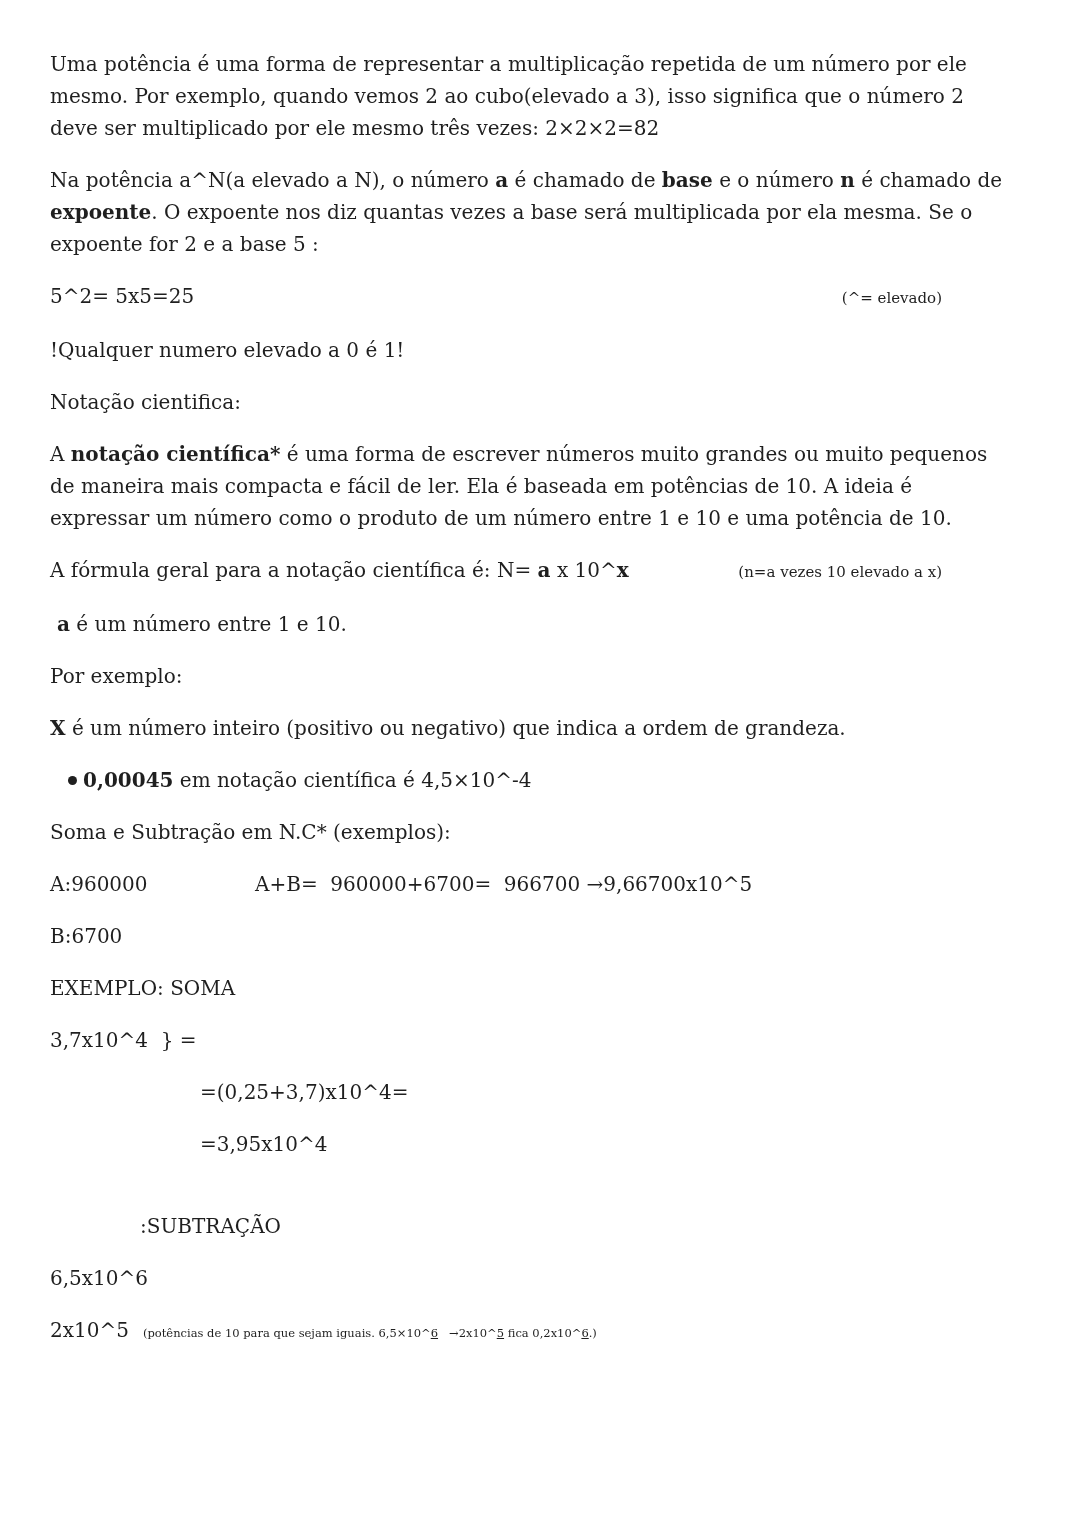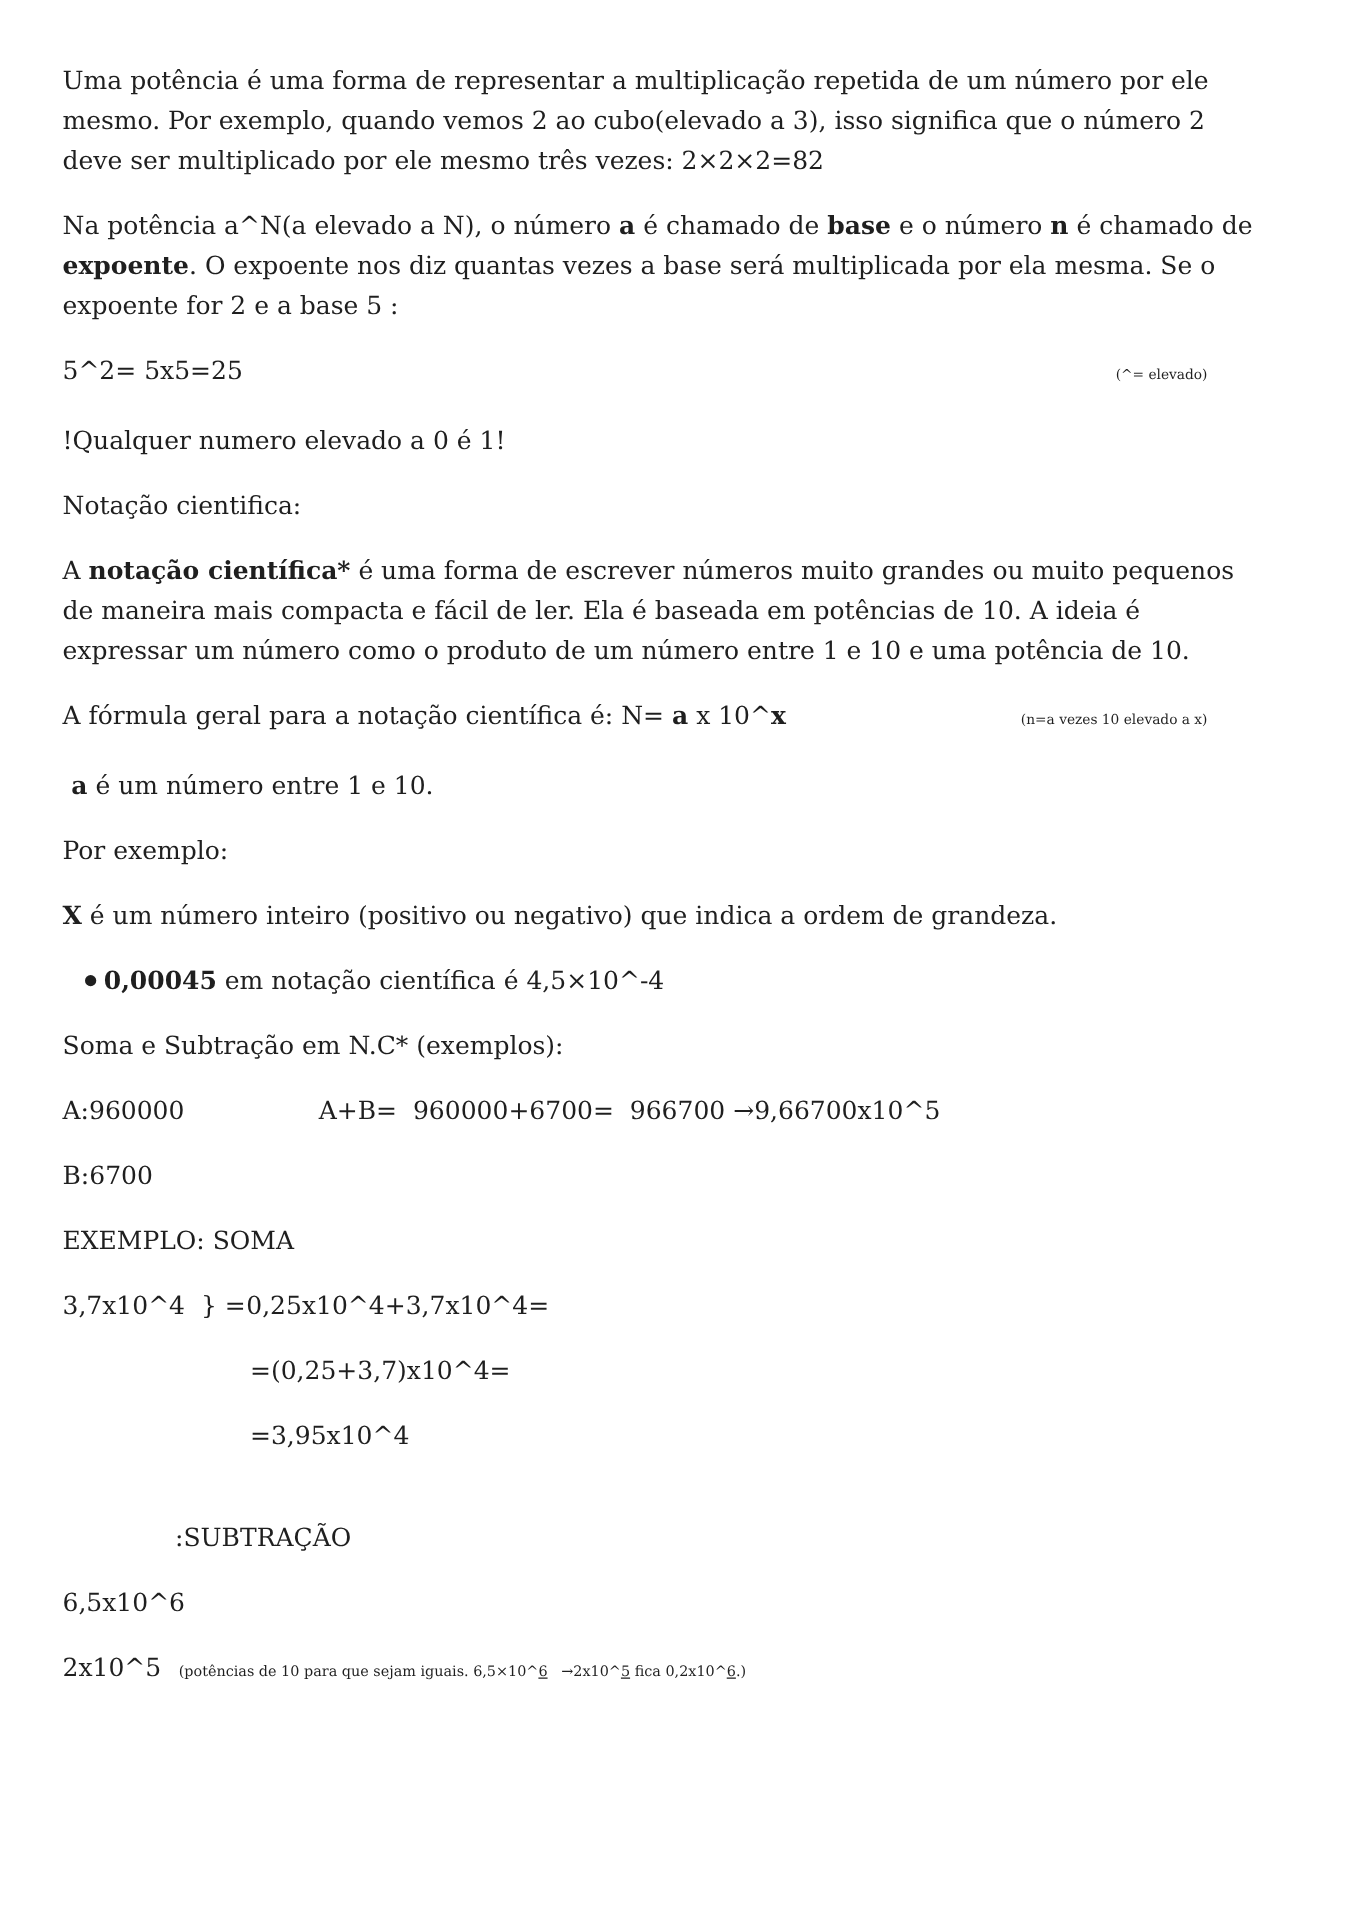--- a/index.html
+++ b/index.html
@@ -20,22 +20,22 @@
     line-height: 32px;
     margin-bottom: 20px;
   }
   b { font-weight: 700; }
   .line-with-note {
     display: flex;
     justify-content: space-between;
     align-items: baseline;
   }
   .side-note {
-    font-size: 11px;
-    margin-right: 40px;
+    font-size: 15px;
+    margin-right: 64px;
     white-space: nowrap;
   }
   .tiny { font-size: 11px; }
   .inline-note {
     font-size: 11.5px;
     white-space: pre-wrap;
   }
   .note-row {
     display: flex;
     align-items: baseline;
@@ -108,21 +108,20 @@
   </div>
 
   <p class="block">B:6700</p>
 
 
   <p class="block">EXEMPLO: SOMA</p>
 
 
   <div class="block pair-row">
     <span class="col-b prewrap">3,7x10^4  } =</span>
-    <span>0,25x10^4+3,7x10^4=</span>
   </div>
 
   <p class="block indent-150">=(0,25+3,7)x10^4=</p>
 
   <p class="block indent-150">=3,95x10^4</p>
 
   <p class="block indent-90 extra-top">:SUBTRAÇÃO</p>
 
   <p class="block">6,5x10^6</p>
 

